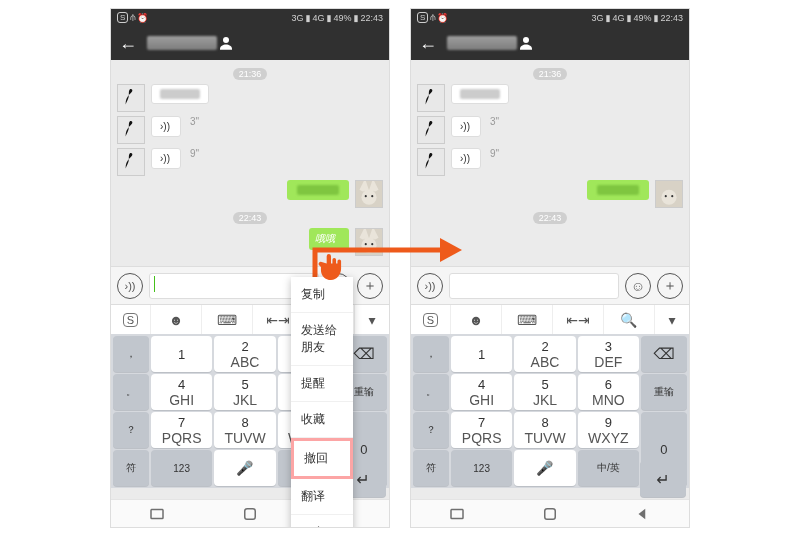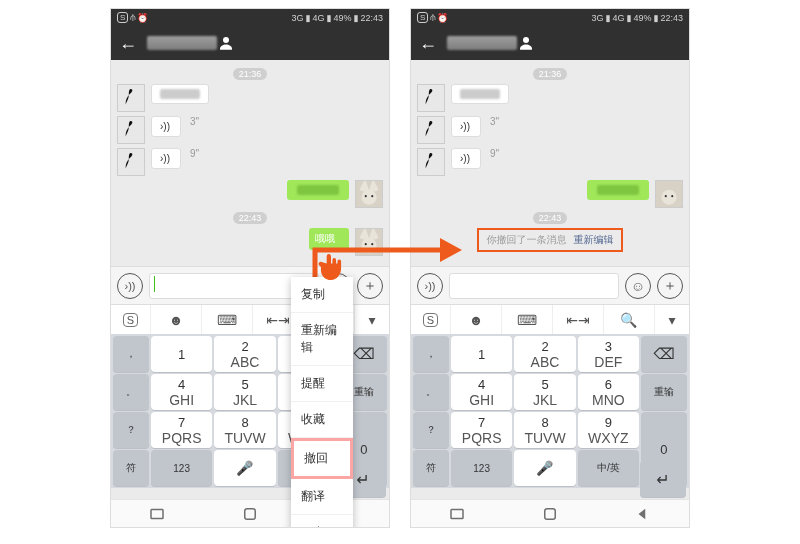--- a/index.html
+++ b/index.html
@@ -73,21 +73,21 @@
   .avatar svg { width:100%; height:100%;}
   .bubble-white {
     background:#fff; border:1px solid #ddd; border-radius:3px;
     padding:4px 8px; min-width:30px; min-height:18px; font-size:10px;
     display:flex; align-items:center; gap:4px;
   }
   .bubble-white .blurtext { width:40px; height:10px; background:#ccc; filter:blur(1px); border-radius:2px;}
   .bubble-green {
     background:#a0e75a; border-radius:3px;
     padding:5px 10px; min-width:40px; min-height:18px;
-    font-size:10px; display:flex; align-items:flex-end;
+    font-size:10px; display:flex; align-items:flex-end;font-style:italic;
   }
   .bubble-green .blurtext { width:42px; height:10px; background:#7fc640; filter:blur(1px); border-radius:2px;}
   .voice-sec { color:#999; font-size:10px; margin-left:3px;}
   
   .recall-box {
     border: 2px solid #ee5a1b;
     padding: 3px 8px;
     margin: 4px auto;
     width: fit-content;
     background:#ebebeb;
@@ -356,21 +356,21 @@
     <svg class="nbtn" viewBox="0 0 24 24" fill="none" stroke="#6f6f6f" stroke-width="2">
         <rect x="5" y="5" width="14" height="14" rx="3"></rect>
       </svg>
     <svg class="nbtn" viewBox="0 0 24 24" fill="none" stroke="#6f6f6f" stroke-width="2">
         <path d="M15 5 L6 12 L15 19 Z" fill="#6f6f6f" stroke="none"></path>
       </svg>
   </div>
 
   <div class="ctx-menu" style="top:268px; left:180px;">
     <div class="ctx-item">复制</div>
-    <div class="ctx-item">重新编辑</div>
+    <div class="ctx-item">发送给朋友</div>
     <div class="ctx-item">提醒</div>
     <div class="ctx-item">收藏</div>
     <div class="ctx-item ctx-highlight">撤回</div>
     <div class="ctx-item">翻译</div>
     <div class="ctx-item">更多</div>
   </div>
 
   <svg class="hand" style="top:240px; left:205px;" viewBox="0 0 40 50">
     <path d="M14 20 v-10 a3 3 0 0 1 6 0 v10 h2 v-5 a2.5 2.5 0 0 1 5 0 v5 h2 v-3 a2.5 2.5 0 0 1 5 0 v10 c0 8 -6 16 -14 16 s-14 -6 -14 -14 v-4 l-3 -3 a3 3 0 0 1 4 -4 z" fill="#ee5a1b"></path>
   </svg>
@@ -445,24 +445,20 @@
       <div class="avatar">
           <svg viewBox="0 0 24 24">
             <rect width="24" height="24" fill="#d8d2c6"></rect>
             <circle cx="12" cy="15" r="7" fill="#e9e4da"></circle>
             <circle cx="9" cy="14" r="1" fill="#333"></circle>
             <circle cx="15" cy="14" r="1" fill="#333"></circle>
           </svg>
         </div>
     </div>
     <span class="time-pill">22:43</span>
-    <div class="recall-box">
-      <span class="recall-text">你撤回了一条消息</span>
-      <span class="recall-link">重新编辑</span>
-    </div>
   </div>
   <div class="input-row">
     <div class="circle-btn">
         <span style="font-size:11px;">›))</span>
       </div>
     <div class="text-input"></div>
     <div class="circle-btn">☺</div>
     <div class="circle-btn">＋</div>
   </div>
   <div class="kb-tool">

